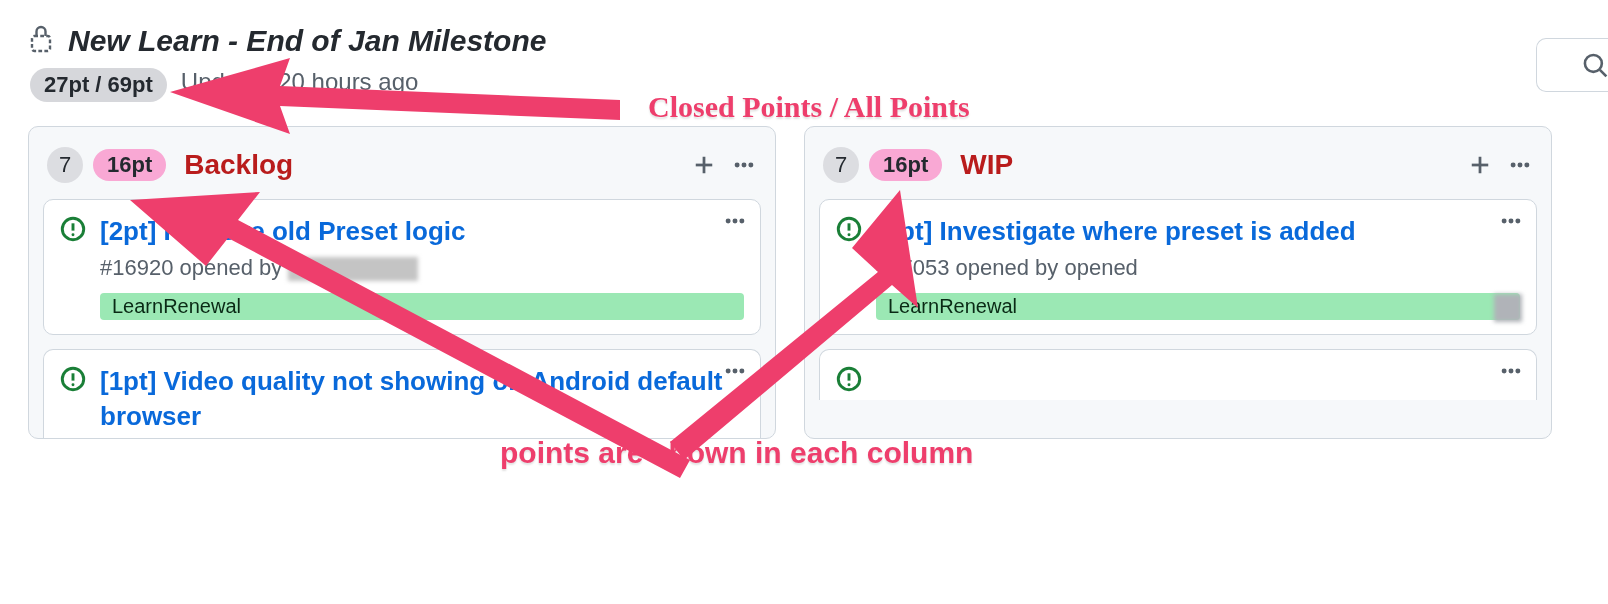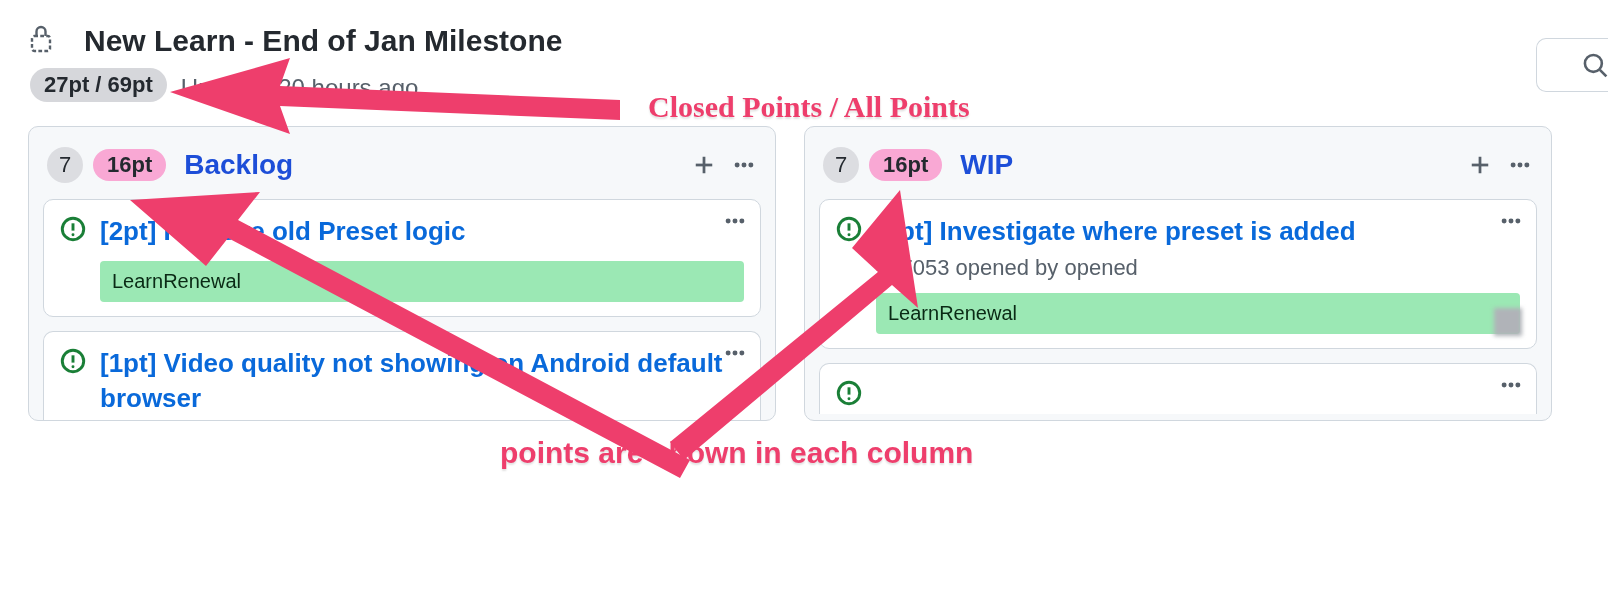--- a/index.html
+++ b/index.html
@@ -14,30 +14,31 @@
   }
   .header {
     padding: 24px 28px 8px 28px;
     display: flex;
     flex-direction: column;
     gap: 6px;
   }
   .title-row {
     display: flex;
     align-items: flex-start;
-    gap: 30px;
+    gap: 14px;
+    font-style: italic;
   }
   .project-title {
     font-size: 30px;
     font-weight: 600;
     color: #24292f;
   }
   .subrow {
     display: flex;
-    align-items: flex-end;
+    align-items: flex-start;
     gap: 14px;
     margin-top: 4px;
     margin-left: 2px;
   }
   .points-pill {
     background: #d6d7db;
     border-radius: 18px;
     padding: 4px 14px;
     font-size: 22px;
     font-weight: 600;
@@ -83,21 +84,21 @@
     background: #f9a8d4;
     border-radius: 18px;
     padding: 3px 14px;
     font-size: 22px;
     font-weight: 600;
     color: #24292f;
   }
   .col-title {
     font-size: 28px;
     font-weight: 600;
-    color: #1d4ed8;
+    color: #b91c1c;
     margin-left: 8px;
   }
   .spacer { flex: 1; }
   .icon-btn {
     width: 30px;
     height: 30px;
     display: inline-flex;
     align-items: center;
     justify-content: center;
     border-radius: 6px;
@@ -134,21 +135,21 @@
   .card-meta {
     color: #57606a;
     font-size: 22px;
   }
   .label {
     display: inline-block;
     background: #9be8b4;
     color: #0a2a15;
     font-size: 20px;
     font-weight: 500;
-    padding: 9px 12px;
+    padding: 2px 12px;
     border-radius: 4px;
     margin-top: 6px;
   }
   .card-menu {
     position: absolute;
     right: 14px;
     top: 10px;
     color: #57606a;
     cursor: pointer;
   }
@@ -251,20 +252,25 @@
     <div class="card">
       <span class="card-icon">
         <svg width="26" height="26" viewBox="0 0 16 16" fill="none" stroke="#1a7f37" stroke-width="1.8">
             <circle cx="8" cy="8" r="6.6"></circle>
             <line x1="8" y1="4.5" x2="8" y2="9"></line>
             <circle cx="8" cy="11.5" r="0.9" fill="#1a7f37" stroke="none"></circle>
           </svg>
       </span>
       <div class="card-body">
         <span class="card-title">[2pt] Remove old Preset logic</span>
+        <span class="card-meta">
+          <span>#16920</span>
+          <span>opened by</span>
+          <span class="redacted"></span>
+        </span>
         <span class="label">LearnRenewal</span>
       </div>
       <span class="card-menu">
         <svg width="22" height="22" viewBox="0 0 16 16" fill="#57606a">
             <circle cx="3" cy="8" r="1.8"></circle>
             <circle cx="8" cy="8" r="1.8"></circle>
             <circle cx="13" cy="8" r="1.8"></circle>
           </svg>
       </span>
     </div>

